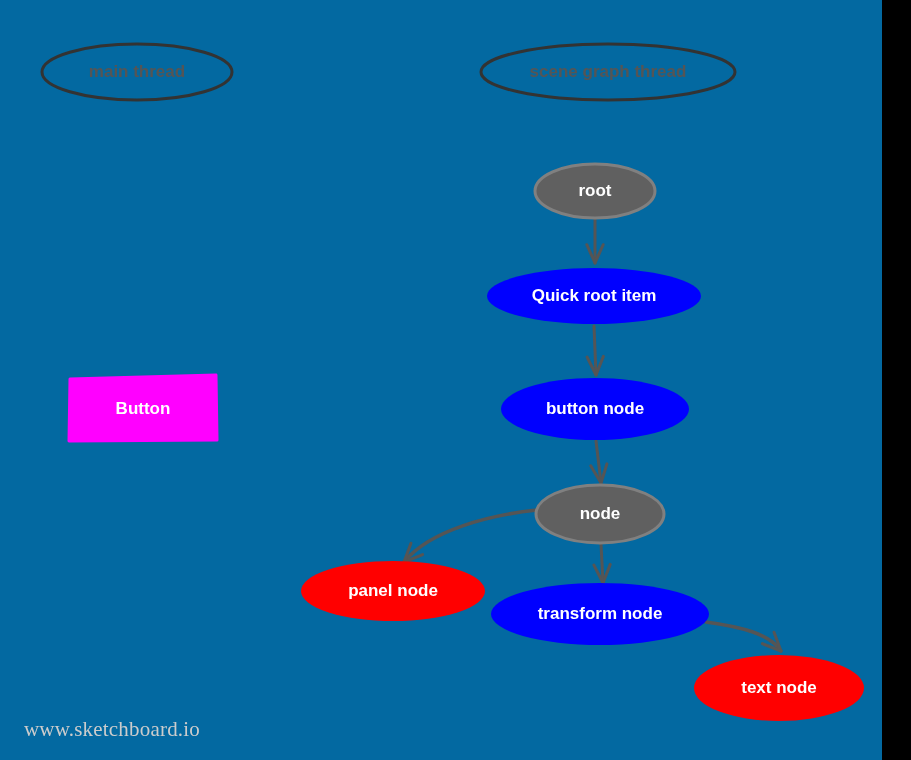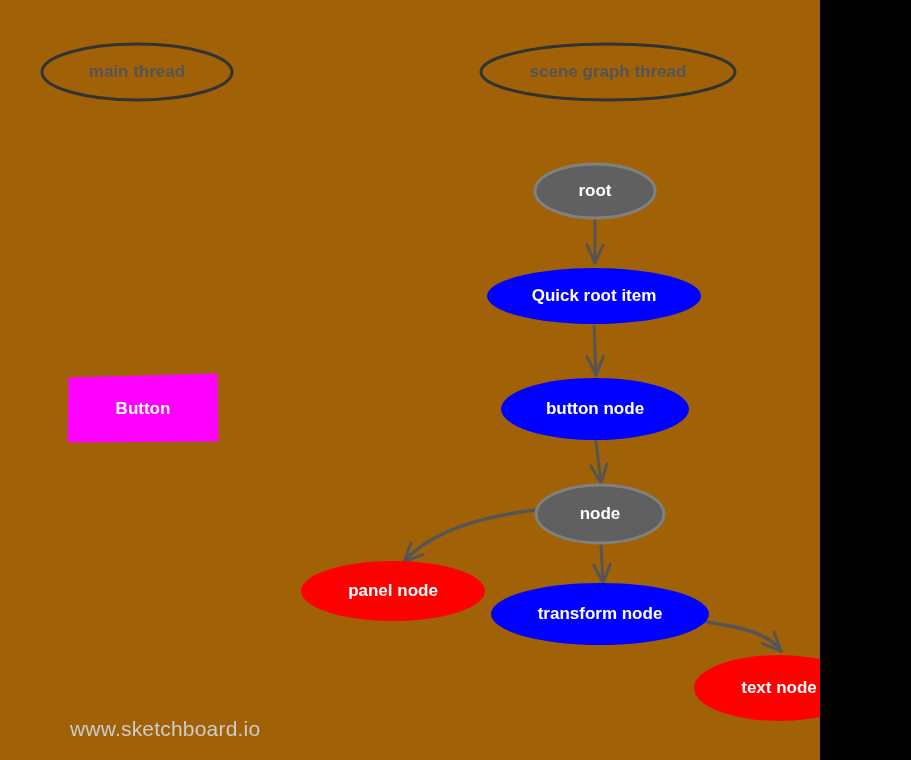--- a/index.html
+++ b/index.html
@@ -6,23 +6,23 @@
   html, body {
     margin: 0;
     padding: 0;
     background: #000000;
   }
   body {
     font-family: "Liberation Sans", sans-serif;
   }
   #canvas {
     position: relative;
-    width: 820px;
+    width: 882px;
     height: 760px;
-    background: #a16207;
+    background: #0369a1;
     overflow: hidden;
   }
   #diagram-svg {
     position: absolute;
     left: 0;
     top: 0;
     width: 911px;
     height: 760px;
   }
   .node-label {
@@ -34,24 +34,23 @@
   }
   .swimlane-label {
     font-family: "Liberation Sans", sans-serif;
     font-weight: bold;
     font-size: 17px;
     text-anchor: middle;
     dominant-baseline: middle;
     pointer-events: none;
   }
   .watermark-text {
-    font-family: Liberation Sans, sans-serif;
+    font-family: Liberation Serif, serif;
     font-size: 21px;
     letter-spacing: 0.2px;
-    margin-left: 46px;
   }
 </style>
 </head>
 <body>
 
 <div id="canvas">
   <svg id="diagram-svg" viewBox="0 0 911 760">
     <g id="edges-layer">
         <g>
           <path d="M 595,219 L 595,263" fill="none" stroke="#555555" stroke-width="3" stroke-linecap="round"></path>

